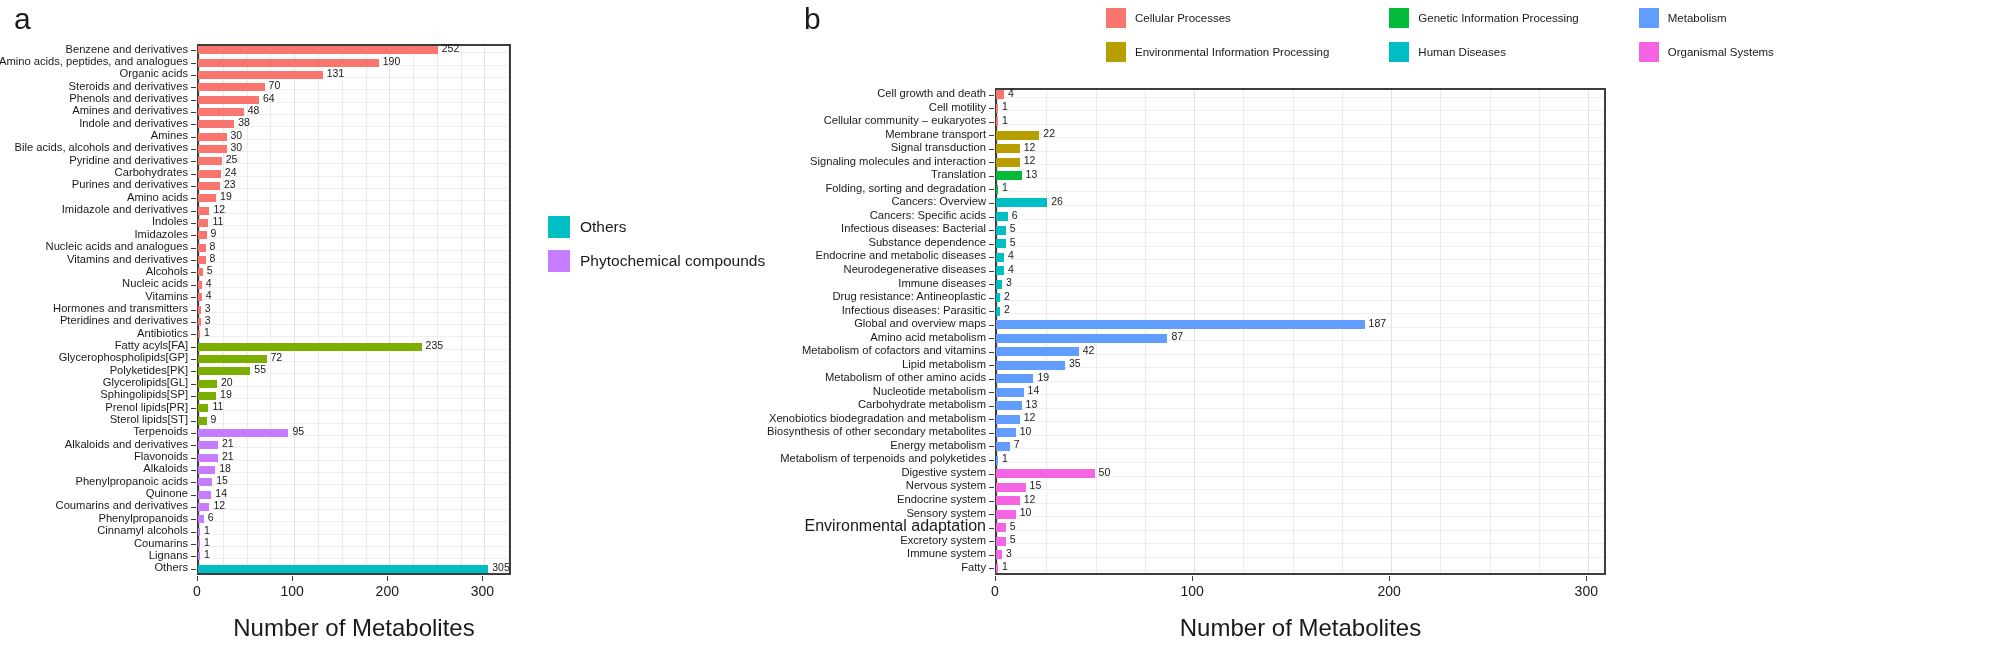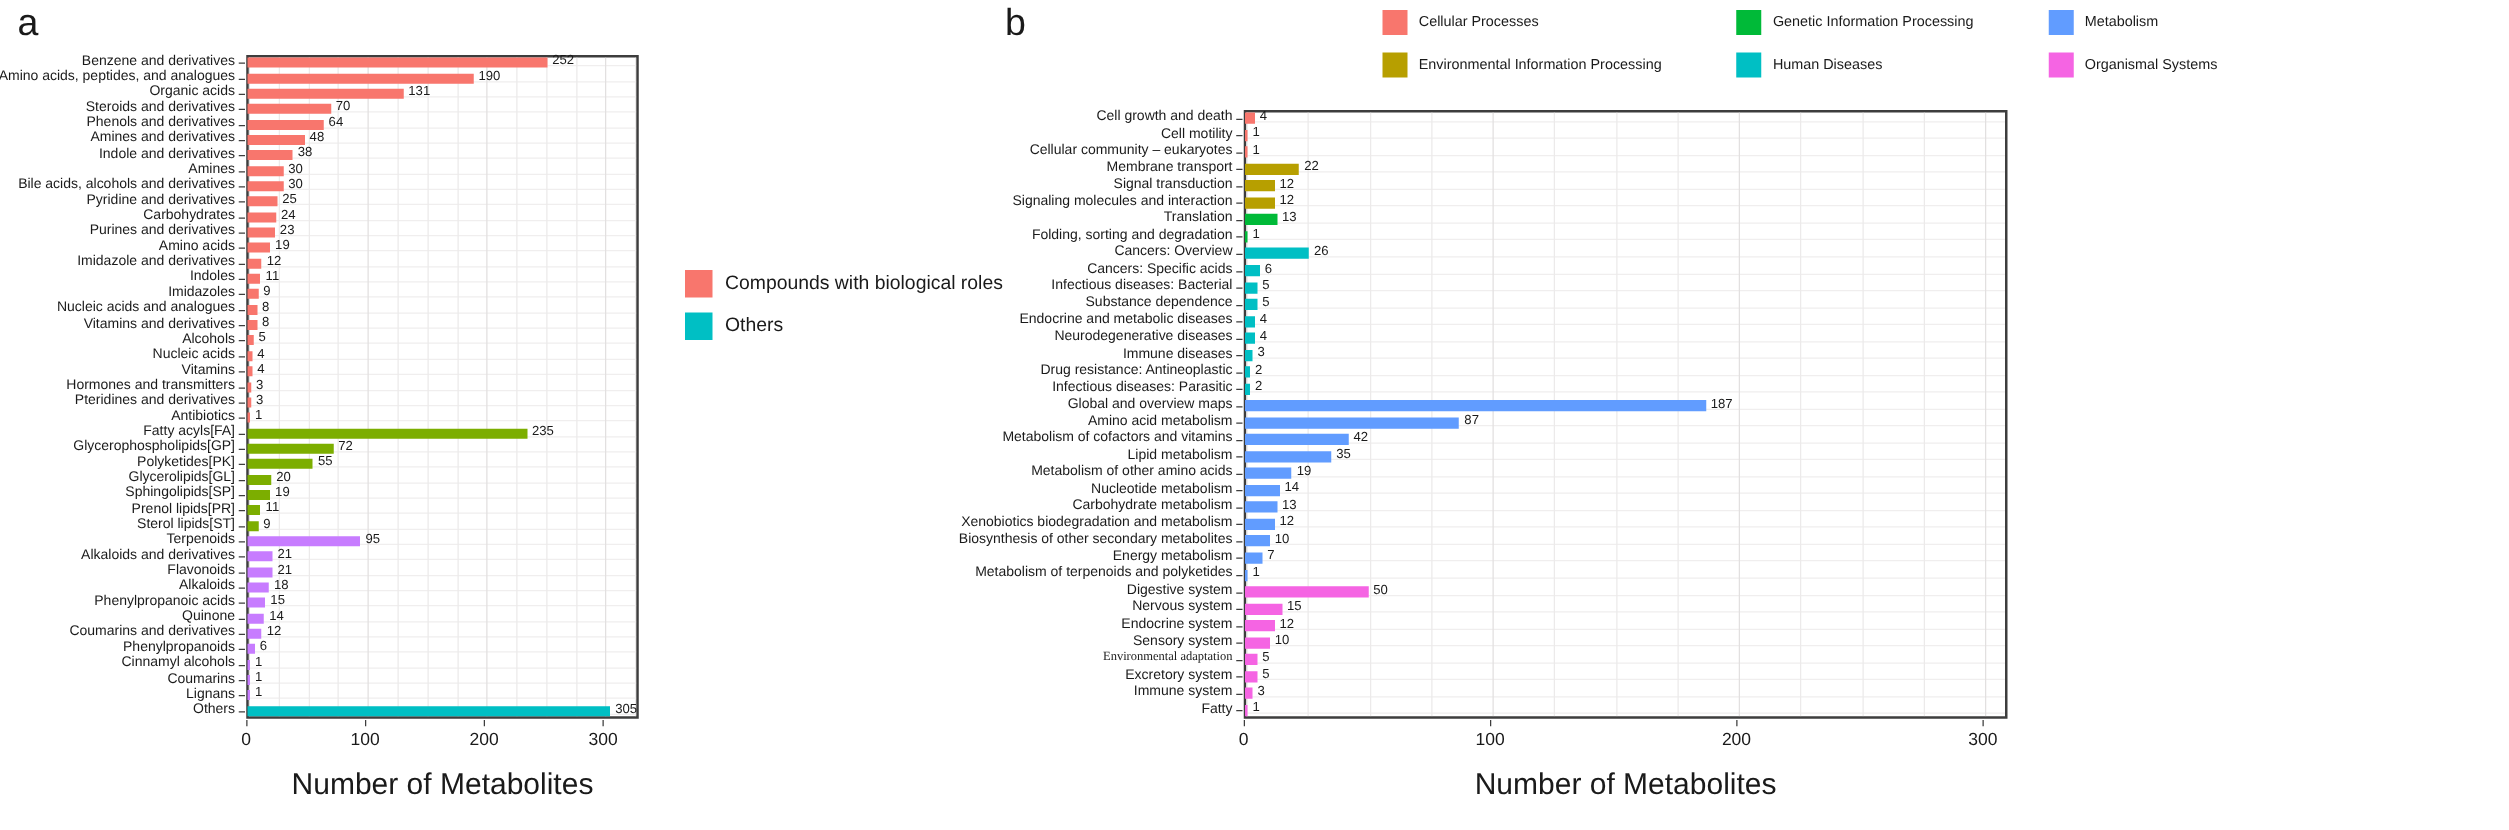--- a/index.html
+++ b/index.html
@@ -352,26 +352,26 @@
         <div class="xtick-mark" style="left: 387.303px; top: 576px;"></div>
         <div class="xtick-label" style="left: 347.303px; width: 80px; top: 583px;">200</div>
         <div class="xtick-mark" style="left: 482.455px; top: 576px;"></div>
         <div class="xtick-label" style="left: 442.455px; width: 80px; top: 583px;">300</div>
       </div>
 
     <div class="axis-title" style="left:197px;top:614px;width:314px;">Number of Metabolites</div>
 
     <div class="legend-a" id="legend-a" style="left:548px;top:216px;">
         <div class="legend-row">
-          <span class="swatch" style="background: rgb(248, 118, 109);"></span>
-          <span class="legend-text">Compounds with biological roles</span>
-        </div>
-        <div class="legend-row">
           <span class="swatch" style="background: rgb(0, 191, 196);"></span>
           <span class="legend-text">Others</span>
+        </div>
+        <div class="legend-row">
+          <span class="swatch" style="background: rgb(199, 124, 255);"></span>
+          <span class="legend-text">Phytochemical compounds</span>
         </div>
       </div>
   </div>
 
   <div class="panel" id="panel-b" style="left:790px;width:1217px;">
     <div class="panel-letter" style="left:14px;top:2px;">b</div>
 
     <div class="legend-b" id="legend-b" style="left:316px;top:8px;">
         <div class="legend-row">
           <span class="swatch" style="background: rgb(248, 118, 109);"></span>
@@ -477,21 +477,21 @@
         <div class="cat-label" style="width: 250px; left: -54px; top: 385.775px; font-size: 11.2px;">Nucleotide metabolism</div>
         <div class="cat-label" style="width: 250px; left: -54px; top: 399.303px; font-size: 11.2px;">Carbohydrate metabolism</div>
         <div class="cat-label" style="width: 250px; left: -54px; top: 412.831px; font-size: 11.2px;">Xenobiotics biodegradation and metabolism</div>
         <div class="cat-label" style="width: 250px; left: -54px; top: 426.358px; font-size: 11.2px;">Biosynthesis of other secondary metabolites</div>
         <div class="cat-label" style="width: 250px; left: -54px; top: 439.886px; font-size: 11.2px;">Energy metabolism</div>
         <div class="cat-label" style="width: 250px; left: -54px; top: 453.414px; font-size: 11.2px;">Metabolism of terpenoids and polyketides</div>
         <div class="cat-label" style="width: 250px; left: -54px; top: 466.942px; font-size: 11.2px;">Digestive system</div>
         <div class="cat-label" style="width: 250px; left: -54px; top: 480.469px; font-size: 11.2px;">Nervous system</div>
         <div class="cat-label" style="width: 250px; left: -54px; top: 493.997px; font-size: 11.2px;">Endocrine system</div>
         <div class="cat-label" style="width: 250px; left: -54px; top: 507.525px; font-size: 11.2px;">Sensory system</div>
-        <div class="cat-label" style="width: 250px; left: -54px; top: 521.053px; font-size: 10px; font-family: Liberation Serif, serif;">Environmental adaptation</div>
+        <div class="cat-label" style="width: 250px; left: -54px; top: 521.053px; font-size: 16px;">Environmental adaptation</div>
         <div class="cat-label" style="width: 250px; left: -54px; top: 534.581px; font-size: 11.2px;">Excretory system</div>
         <div class="cat-label" style="width: 250px; left: -54px; top: 548.108px; font-size: 11.2px;">Immune system</div>
         <div class="cat-label" style="width: 250px; left: -54px; top: 561.636px; font-size: 11.2px;">Fatty</div>
       </div>
     <div id="ticks-b">
         <div class="tick-mark" style="left: 199px; top: 94.7639px;"></div>
         <div class="tick-mark" style="left: 199px; top: 108.292px;"></div>
         <div class="tick-mark" style="left: 199px; top: 121.819px;"></div>
         <div class="tick-mark" style="left: 199px; top: 135.347px;"></div>
         <div class="tick-mark" style="left: 199px; top: 148.875px;"></div>

